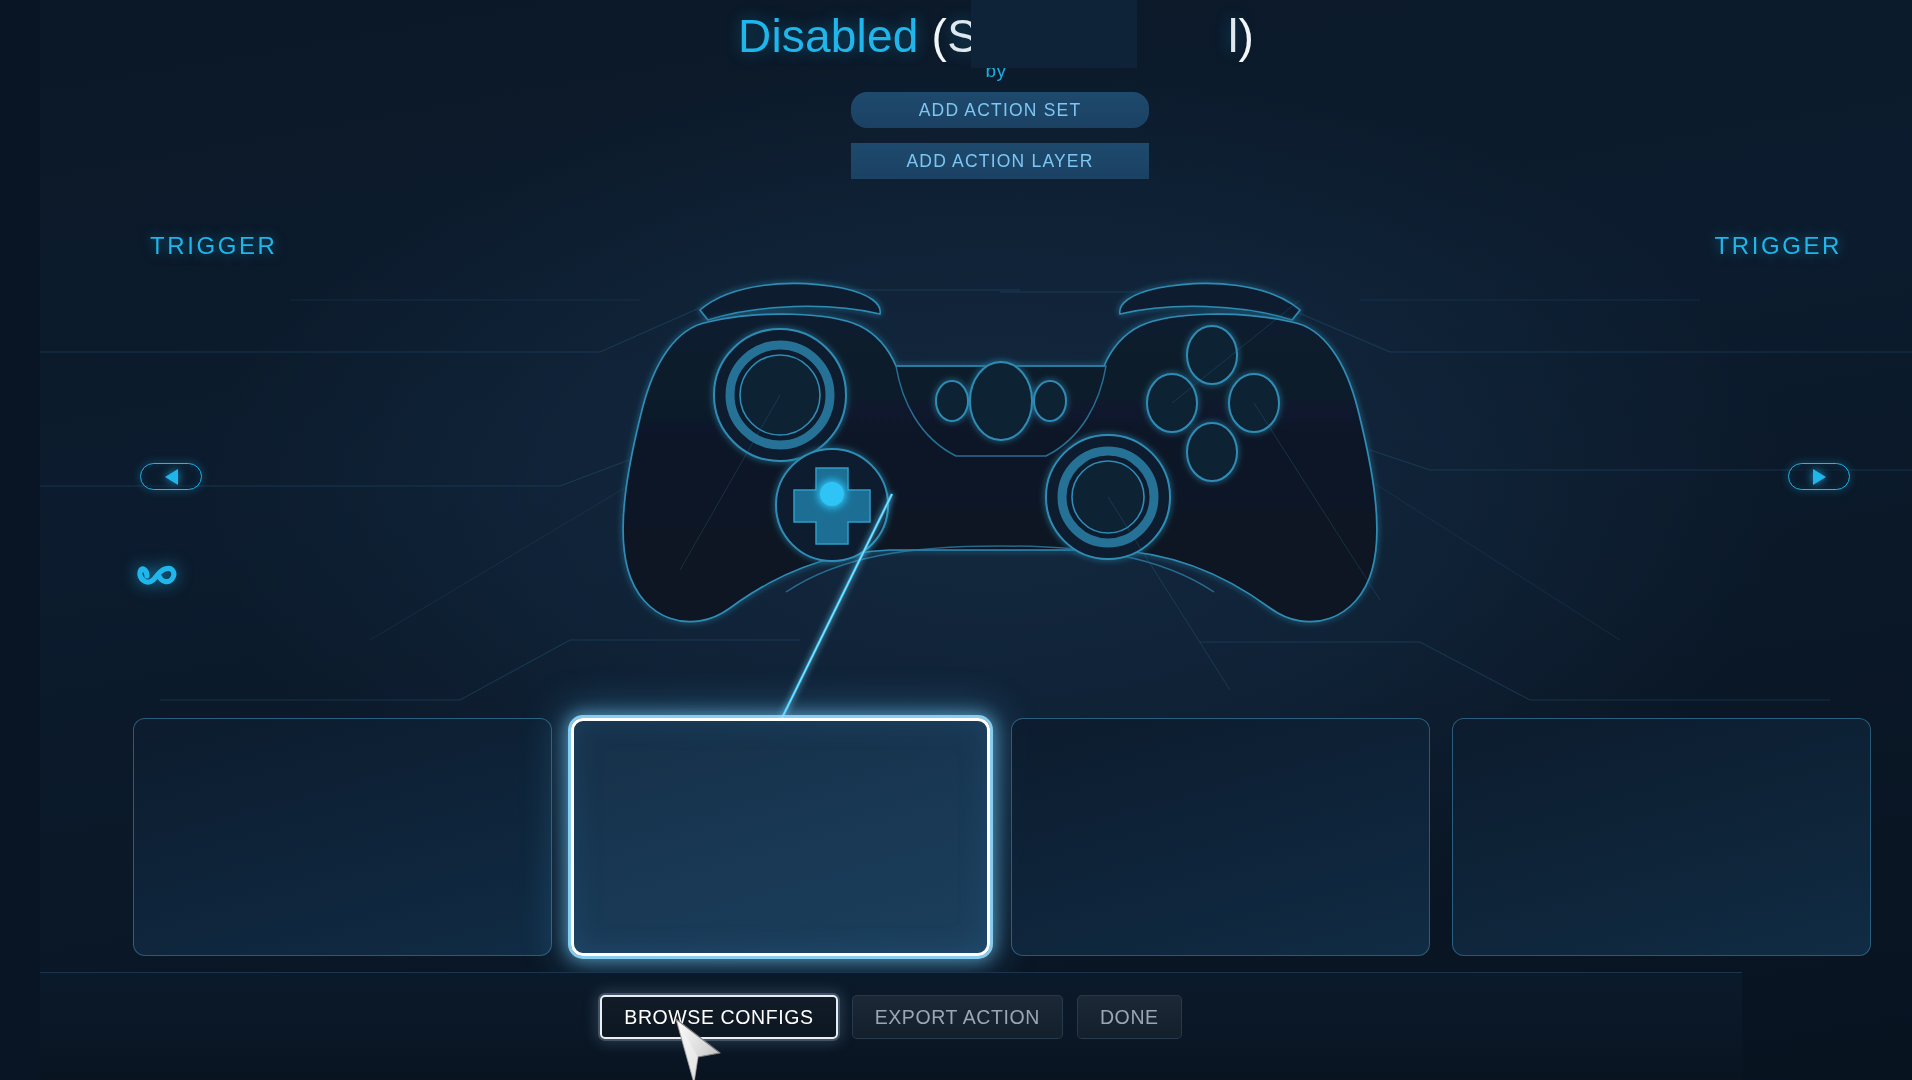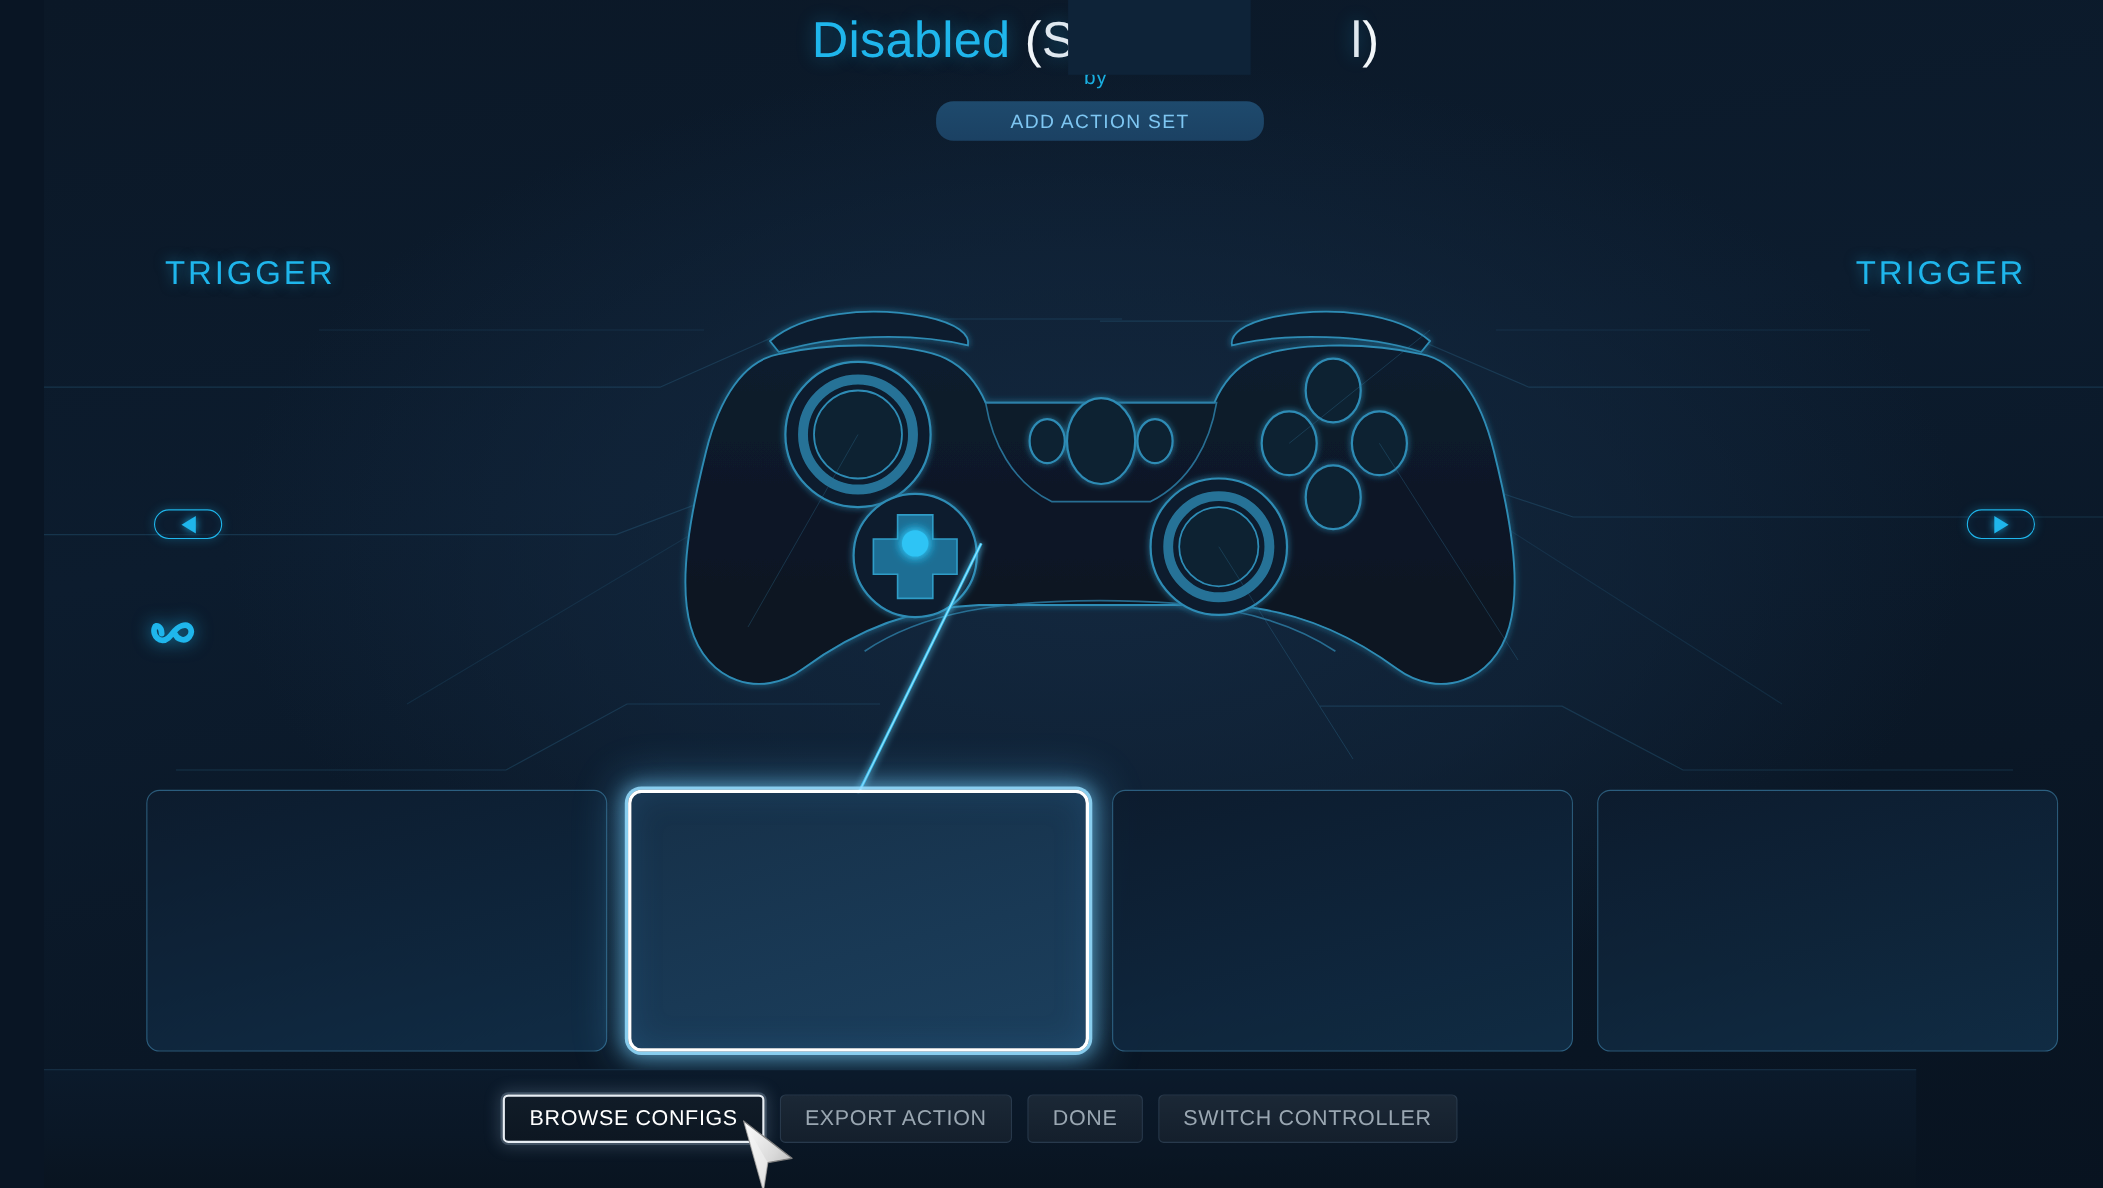--- a/index.html
+++ b/index.html
@@ -60,21 +60,21 @@
     text-transform:uppercase;
     border:none;
     z-index:6;
   }
   .action-btn.set   { top:92px;border-radius:16px; }
   .action-btn.layer { top:143px; }
 
   
   .trigger-label {
     position:absolute; top:232px;
-    font-size:30px; letter-spacing:2.6px; color:#1fb6ec;
+    font-size:24px; letter-spacing:2.6px; color:#1fb6ec;
     text-shadow:0 0 12px rgba(31,182,236,0.5);
     text-align:right;
   }
   .trigger-label.left  { left:110px; }
   .trigger-label.right { right:110px; }
 
   
   .page-arrow {
     position:absolute; top:463px;
     width:62px; height:27px; border-radius:14px;
@@ -185,20 +185,21 @@
     <div class="title">
       <span>Disabled</span><span>&nbsp;</span><span class="paren">(</span><span class="redacted-name">S</span><span style="display:inline-block;width:250px"></span><span class="redacted-name">l</span><span class="paren">)</span>
     </div>
   </div>
 
   <div class="byline">by</div>
 
   <div class="redaction"></div>
 
   <div class="action-btn set">ADD ACTION SET</div>
+  <div class="action-btn layer">ADD ACTION LAYER</div>
 
   <div class="trigger-label left">TRIGGER</div>
   <div class="trigger-label right">TRIGGER</div>
 
   <div class="page-arrow left">
     <span class="tri"></span>
   </div>
   <div class="page-arrow right">
     <span class="tri"></span>
   </div>
@@ -325,21 +326,20 @@
     </div>
     <div class="card c3">
       <span></span>
     </div>
   </div>
 
   <div class="toolbar">
     <div class="tb-btn focused">BROWSE CONFIGS</div>
     <div class="tb-btn">EXPORT ACTION</div>
     <div class="tb-btn">DONE</div>
-    <div class="tb-btn">SWITCH CONTROLLER</div>
   </div>
 
   <svg class="cursor" width="62" height="72" viewBox="0 0 62 72">
     <defs>
       <linearGradient id="curGrad" x1="0" y1="0" x2="1" y2="1">
         <stop offset="0%" stop-color="#ffffff"></stop>
         <stop offset="55%" stop-color="#d9d9d9"></stop>
         <stop offset="100%" stop-color="#a8a8a8"></stop>
       </linearGradient>
     </defs>

